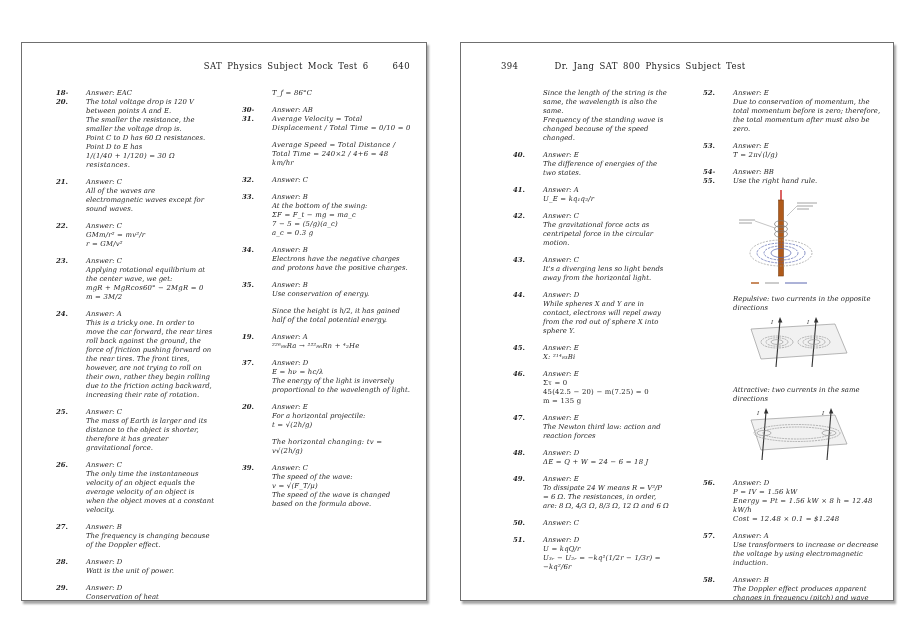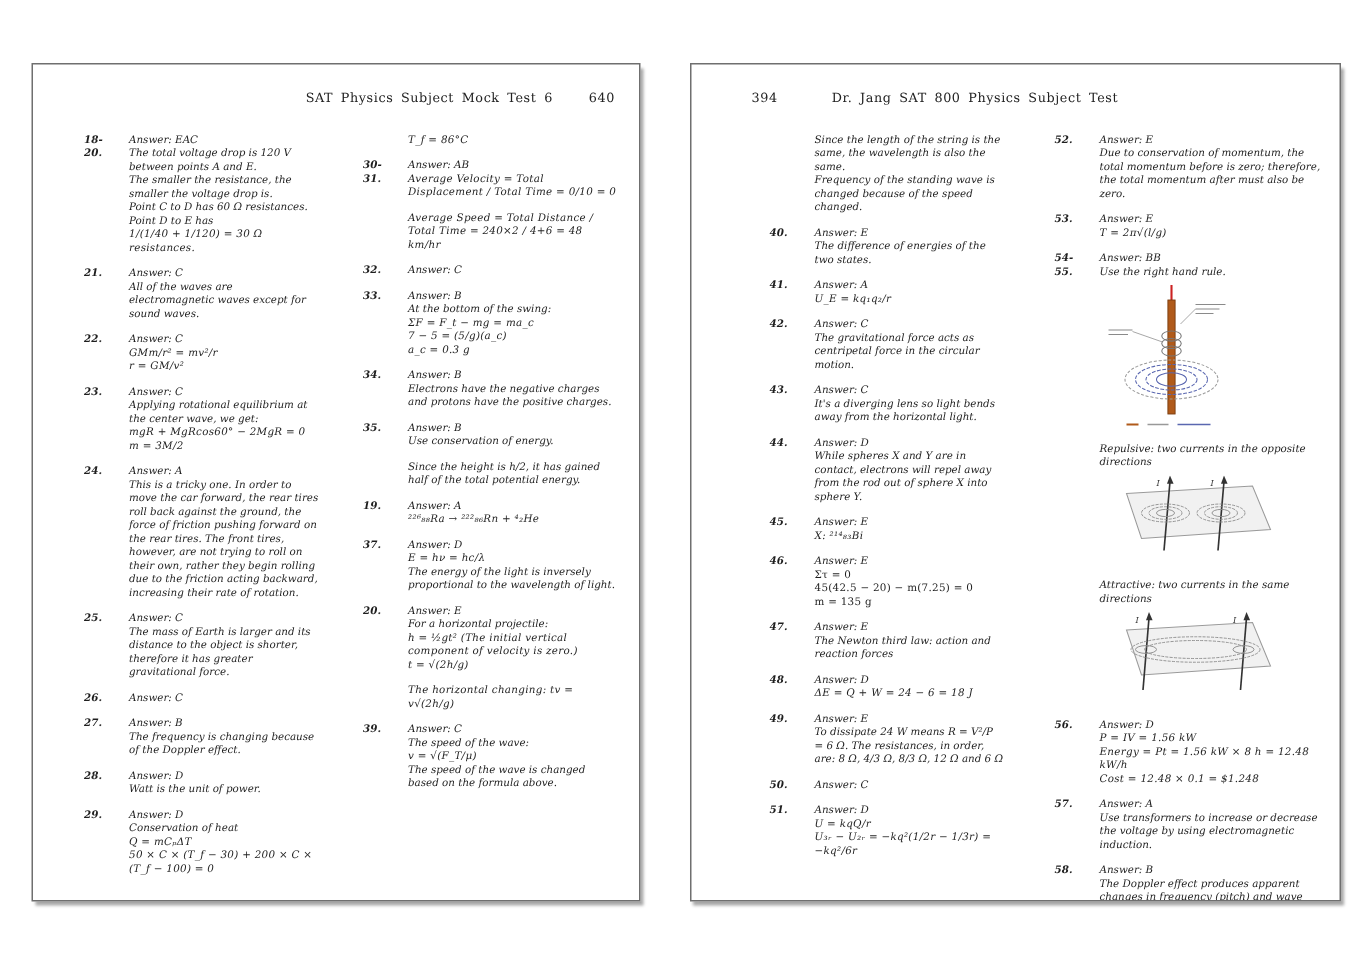--- a/index.html
+++ b/index.html
@@ -142,20 +142,21 @@
             <div class="line">Answer: C</div>
             <div class="line">The mass of Earth is larger and its distance to the object is shorter, therefore it has greater gravitational force.</div>
           </div>
         </div>
         <div class="item">
           <div class="num">
             <div>26.</div>
           </div>
           <div class="content">
             <div class="line">Answer: C</div>
+            <div class="line">The only time the instantaneous velocity of an object equals the average velocity of an object is when the object moves at a constant velocity.</div>
           </div>
         </div>
         <div class="item">
           <div class="num">
             <div>27.</div>
           </div>
           <div class="content">
             <div class="line">Answer: B</div>
             <div class="line">The frequency is changing because of the Doppler effect.</div>
           </div>
@@ -257,21 +258,20 @@
             <div class="line">The energy of the light is inversely proportional to the wavelength of light.</div>
           </div>
         </div>
         <div class="item">
           <div class="num">
             <div>20.</div>
           </div>
           <div class="content">
             <div class="line">Answer: E</div>
             <div class="line">For a horizontal projectile:</div>
-            <div class="line math">h = ½gt² (The initial vertical component of velocity is zero.)</div>
             <div class="line math">t = √(2h/g)</div>
             <div class="line math gap-top">The horizontal changing: tv = v√(2h/g)</div>
           </div>
         </div>
         <div class="item">
           <div class="num">
             <div>39.</div>
           </div>
           <div class="content">
             <div class="line">Answer: C</div>

